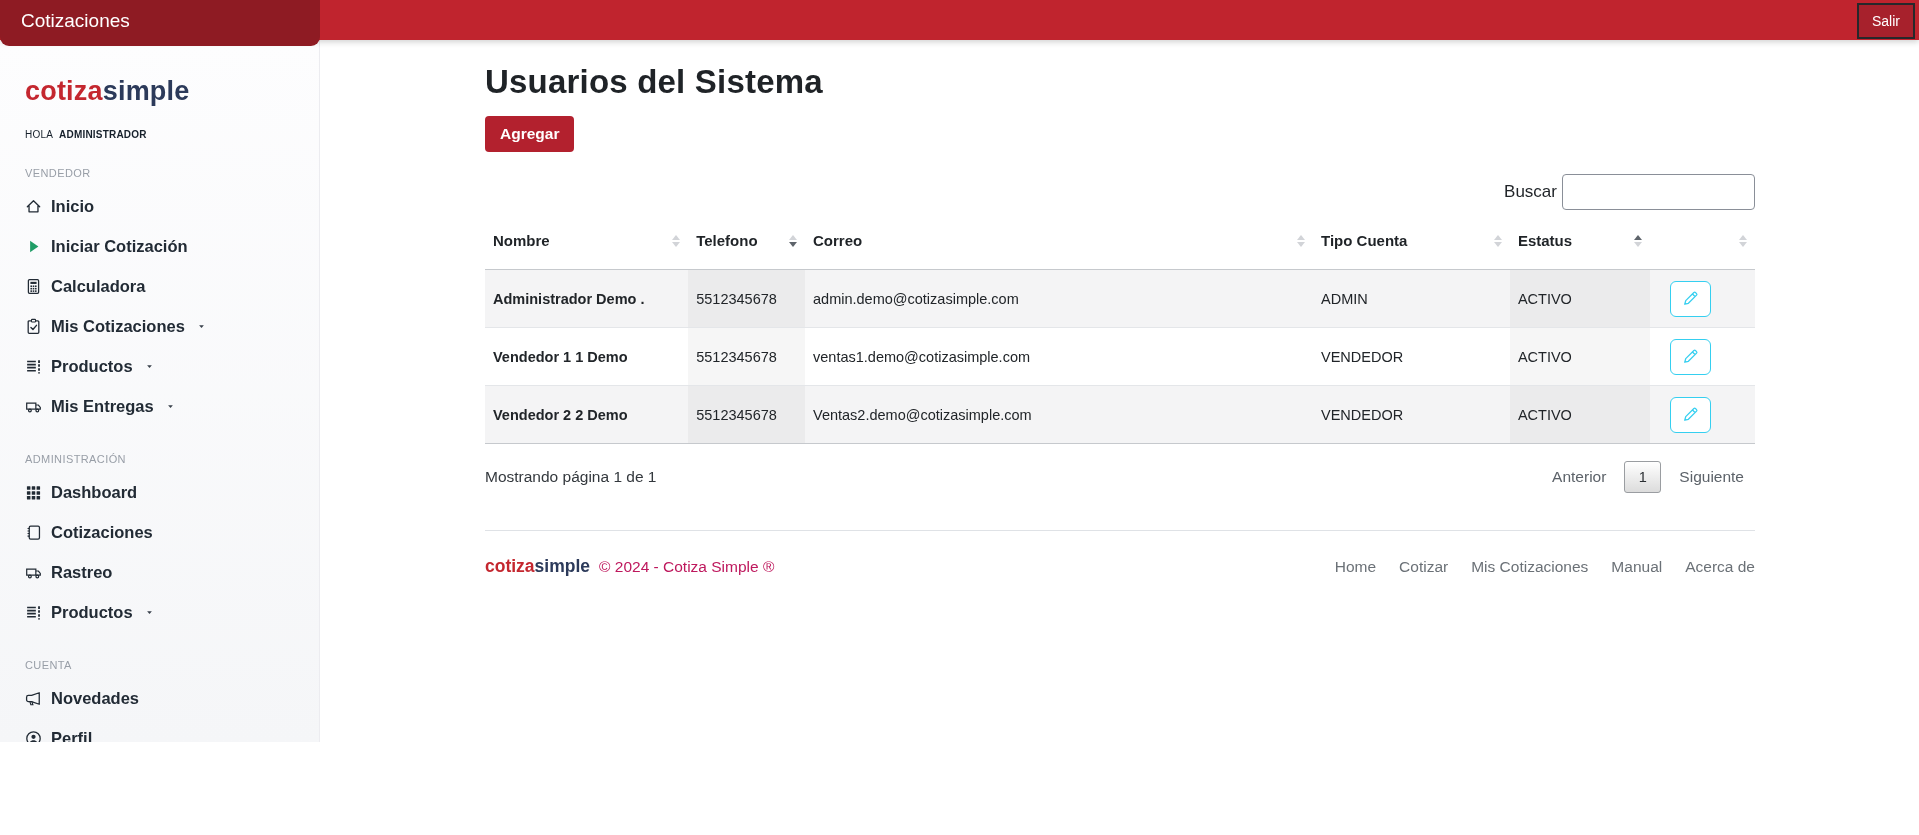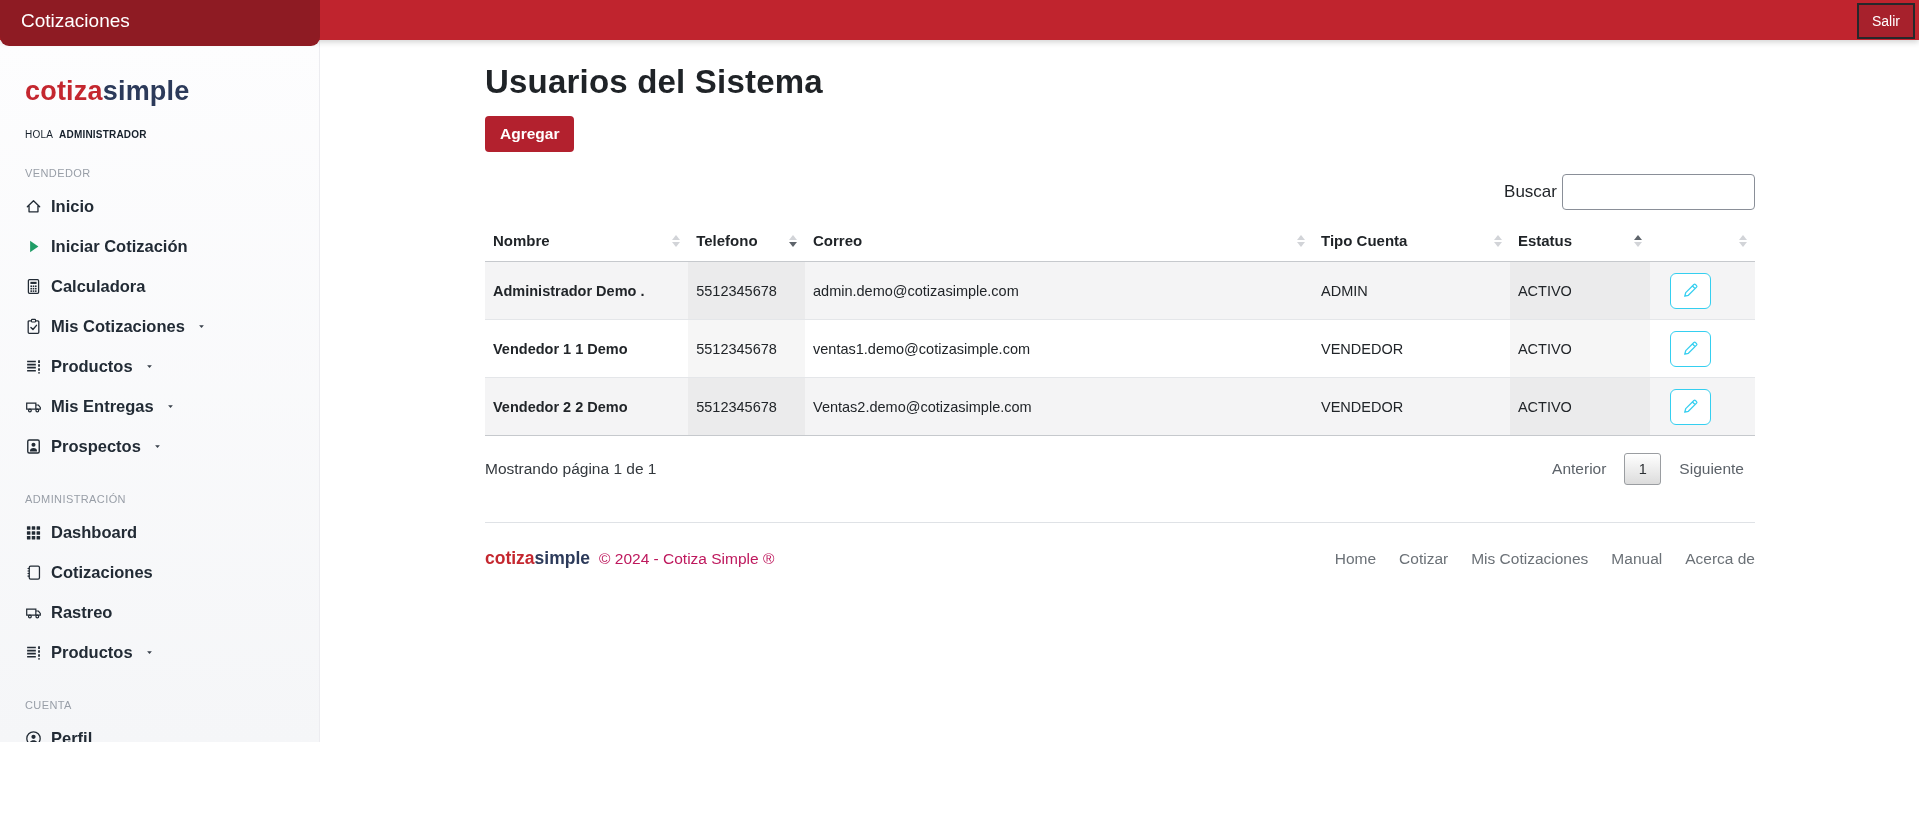--- a/index.html
+++ b/index.html
@@ -48,21 +48,21 @@
 
   .search-row { display:flex; justify-content:flex-end; align-items:center;
     margin-top:22px; }
   .search-row label { font-size:17px; color:#1f2327; margin-right:5px; }
   .search-row input { width:193px; height:36px; border:1px solid #8a8f98;
     border-radius:4px; font-size:15px; padding:0 8px; font-family:inherit; }
 
   table { width:100%; border-collapse:collapse; table-layout:fixed; margin-top:12px; }
   col.c-nombre{width:16%} col.c-tel{width:9.2%} col.c-correo{width:40%}
   col.c-tipo{width:15.5%} col.c-estatus{width:11%} col.c-act{width:8.3%}
-  thead th { border-bottom:1px solid #c6c9cd; padding:10px 8px 12px; }
+  thead th { border-bottom:1px solid #c6c9cd; padding:10px 8px 20px; }
   .th-flex { display:flex; align-items:center; justify-content:space-between;
     font-size:15px; font-weight:700; color:#1f2327; cursor:pointer; }
   .sort { display:inline-flex; flex-direction:column; gap:2px; margin-left:6px; }
   .arr { width:0; height:0; border-left:4px solid transparent; border-right:4px solid transparent; }
   .arr.up   { border-bottom:5px solid #d2d4d8; }
   .arr.down { border-top:5px solid #d2d4d8; }
   .arr.up.active   { border-bottom-color:#5e646b; }
   .arr.down.active { border-top-color:#5e646b; }
 
   tbody tr:nth-child(odd)  td { background:#f4f4f5; }
@@ -174,31 +174,20 @@
               <path d="M10.2 6.6h2.4l1.8 2.2v1.6h-4.2"></path>
               <circle cx="4.6" cy="11.8" r="1.3"></circle>
               <circle cx="11.6" cy="11.8" r="1.3"></circle>
             </g>
           </svg>
           <span class="side-item-label">Mis Entregas</span>
           <svg class="caret" viewBox="0 0 16 16" aria-hidden="true">
             <path d="M3.8 5.8h8.4L8 10.6Z" fill="currentColor"></path>
           </svg>
         </a>
-        <a class="side-item">
-          <svg class="ic" viewBox="0 0 16 16" aria-hidden="true">
-            <rect x="2.6" y="1.9" width="10.8" height="12.2" rx="1.4" fill="none" stroke="currentColor" stroke-width="1.3"></rect>
-            <circle cx="8" cy="6.4" r="1.9" fill="currentColor"></circle>
-            <path d="M4.6 12.6c0-2.1 1.5-3.1 3.4-3.1s3.4 1 3.4 3.1z" fill="currentColor"></path>
-          </svg>
-          <span class="side-item-label">Prospectos</span>
-          <svg class="caret" viewBox="0 0 16 16" aria-hidden="true">
-            <path d="M3.8 5.8h8.4L8 10.6Z" fill="currentColor"></path>
-          </svg>
-        </a>
         <div class="side-section-label">ADMINISTRACIÓN</div>
         <a class="side-item">
           <svg class="ic" viewBox="0 0 16 16" aria-hidden="true">
             <g fill="currentColor">
               <rect x="1.8" y="2.2" width="3.3" height="3.3" rx="0.5"></rect>
               <rect x="6.35" y="2.2" width="3.3" height="3.3" rx="0.5"></rect>
               <rect x="10.9" y="2.2" width="3.3" height="3.3" rx="0.5"></rect>
               <rect x="1.8" y="6.75" width="3.3" height="3.3" rx="0.5"></rect>
               <rect x="6.35" y="6.75" width="3.3" height="3.3" rx="0.5"></rect>
               <rect x="10.9" y="6.75" width="3.3" height="3.3" rx="0.5"></rect>
@@ -235,32 +224,32 @@
             </g>
           </svg>
           <span class="side-item-label">Productos</span>
           <svg class="caret" viewBox="0 0 16 16" aria-hidden="true">
             <path d="M3.8 5.8h8.4L8 10.6Z" fill="currentColor"></path>
           </svg>
         </a>
         <div class="side-section-label">CUENTA</div>
         <a class="side-item">
           <svg class="ic" viewBox="0 0 16 16" aria-hidden="true">
+            <path d="M13.4 2.6v10.8L6.2 10.9H3.2A1.7 1.7 0 0 1 1.5 9.2V6.8a1.7 1.7 0 0 1 1.7-1.7h3z" fill="none" stroke="currentColor" stroke-width="1.2" stroke-linejoin="round"></path>
+            <path d="m4.6 11 .9 2.9h1.9L6.5 11" fill="none" stroke="currentColor" stroke-width="1.1"></path>
+          </svg>
+          <span class="side-item-label">Novedades</span>
+        </a>
+        <a class="side-item">
+          <svg class="ic" viewBox="0 0 16 16" aria-hidden="true">
             <circle cx="8" cy="8" r="6.3" fill="none" stroke="currentColor" stroke-width="1.2"></circle>
             <circle cx="8" cy="6.4" r="2" fill="currentColor"></circle>
             <path d="M3.9 12.4c.9-1.9 2.3-2.8 4.1-2.8s3.2.9 4.1 2.8" fill="currentColor"></path>
           </svg>
           <span class="side-item-label">Perfil</span>
-        </a>
-        <a class="side-item">
-          <svg class="ic" viewBox="0 0 16 16" aria-hidden="true">
-            <path d="M13.4 2.6v10.8L6.2 10.9H3.2A1.7 1.7 0 0 1 1.5 9.2V6.8a1.7 1.7 0 0 1 1.7-1.7h3z" fill="none" stroke="currentColor" stroke-width="1.2" stroke-linejoin="round"></path>
-            <path d="m4.6 11 .9 2.9h1.9L6.5 11" fill="none" stroke="currentColor" stroke-width="1.1"></path>
-          </svg>
-          <span class="side-item-label">Novedades</span>
         </a>
         <a class="side-item green">
           <svg class="ic" viewBox="0 0 16 16" aria-hidden="true">
             <circle cx="8" cy="8" r="6.6" fill="currentColor"></circle>
             <path d="m5.2 8.3 1.9 1.9 3.7-4.3" fill="none" stroke="#fff" stroke-width="1.5" stroke-linecap="round" stroke-linejoin="round"></path>
           </svg>
           <span class="side-item-label">Suscripción</span>
         </a>
       </nav>
   </aside>

